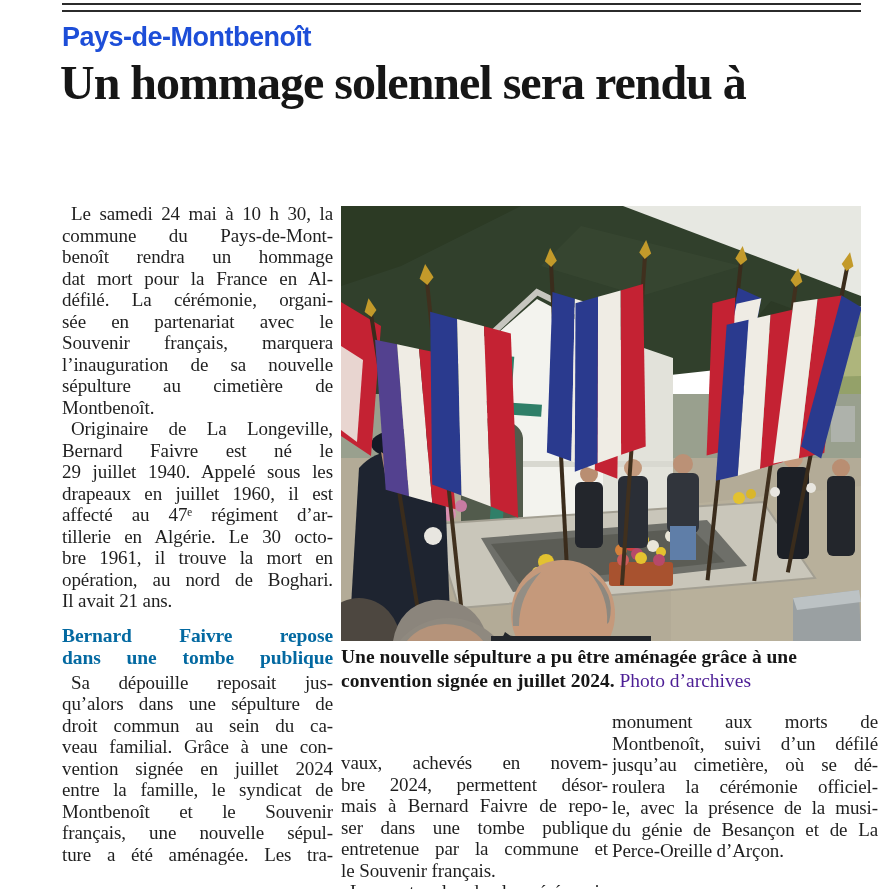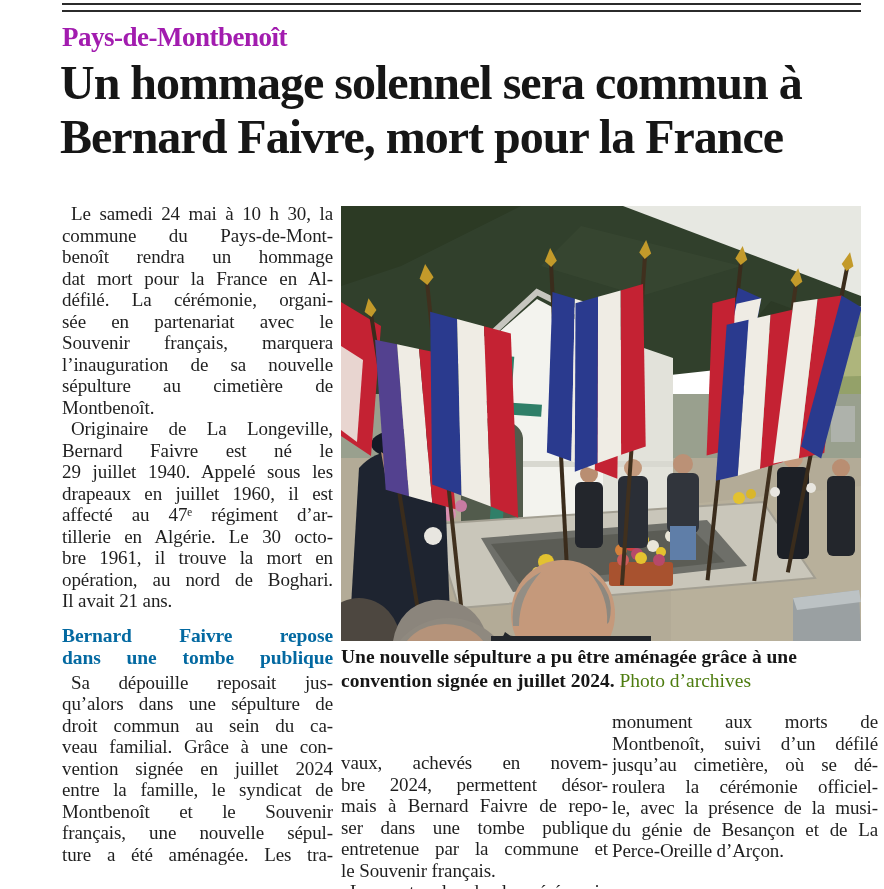--- a/index.html
+++ b/index.html
@@ -10,24 +10,24 @@
     overflow:hidden;
     font-family:"Liberation Serif", serif;
     color:#1d1d1b;
   }
   .rule{position:absolute;left:62px;width:799px;background:#2b2b2b;height:2px;}
   .rule.r1{top:3px;}
   .rule.r2{top:10px;height:1.5px;}
 
   .kicker{
     position:absolute;left:62px;top:22px;width:799px;
-    font-family:Liberation Serif, serif;
+    font-family:Liberation Sans, sans-serif;
     font-weight:bold;
     font-size:27px;line-height:30px;
-    color:#a21caf;
+    color:#1d4ed8;
     letter-spacing:-0.5px;
   }
   .headline{
     position:absolute;left:60px;top:56px;width:806px;
     font-family:"Liberation Serif", serif;
     font-weight:bold;
     font-size:48px;line-height:54px;
     color:#161616;
     letter-spacing:-1px;
     margin:0;
@@ -63,34 +63,33 @@
     position:absolute;left:341px;top:206px;width:520px;height:435px;
     margin:0;padding:0;
   }
   .photo svg{display:block;}
 
   .caption{
     position:absolute;left:341px;top:645px;width:521px;
     font-size:19.5px;line-height:23.5px;
   }
   .caption .cap-bold{font-weight:bold;color:#161616;text-align:right;}
-  .caption .cap-credit{font-weight:normal;color:#4d7c0f;}
+  .caption .cap-credit{font-weight:normal;color:#4c1d95;}
 </style>
 </head>
 <body>
 
 <div class="page">
 
   <div class="rule r1"></div>
   <div class="rule r2"></div>
 
   <div class="kicker">Pays-de-Montbenoît</div>
 
-  <h1 class="headline"><span>Un hommage solennel sera commun à</span><br>
-    <span>Bernard Faivre, mort pour la France</span>
+  <h1 class="headline"><span>Un hommage solennel sera rendu à</span><br>
   </h1>
 
   <div class="col col-left">
     <div class="para ind pend">
         <div class="line">Le samedi 24 mai à 10 h 30, la</div>
         <div class="line">commune du Pays-de-Mont-</div>
         <div class="line">benoît rendra un hommage</div>
         <div class="line">dat mort pour la France en Al-</div>
         <div class="line">défilé. La cérémonie, organi-</div>
         <div class="line">sée en partenariat avec le</div>

